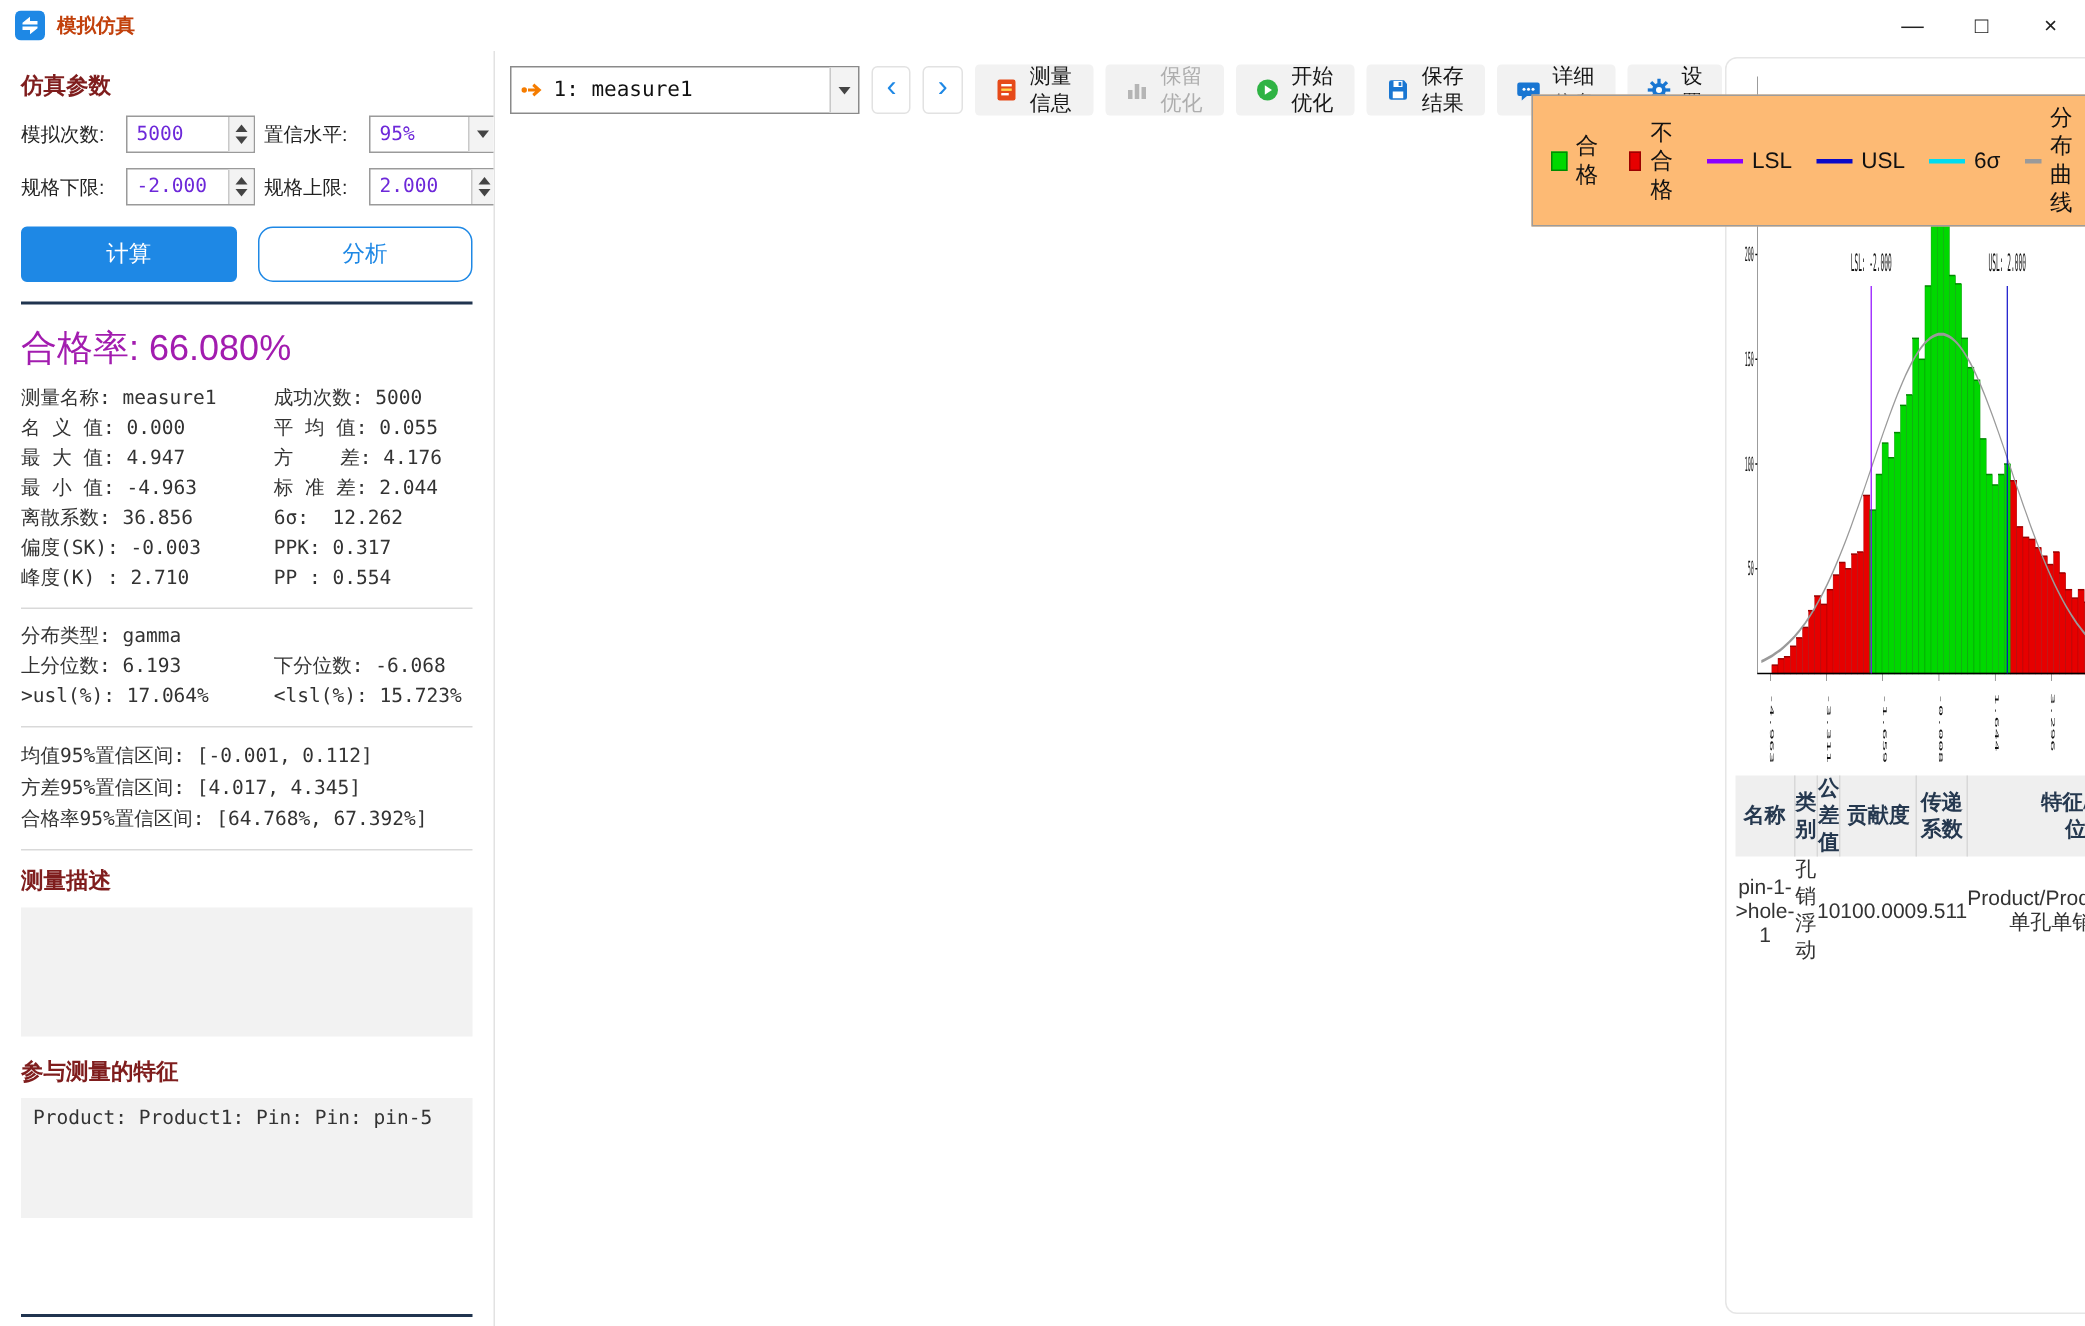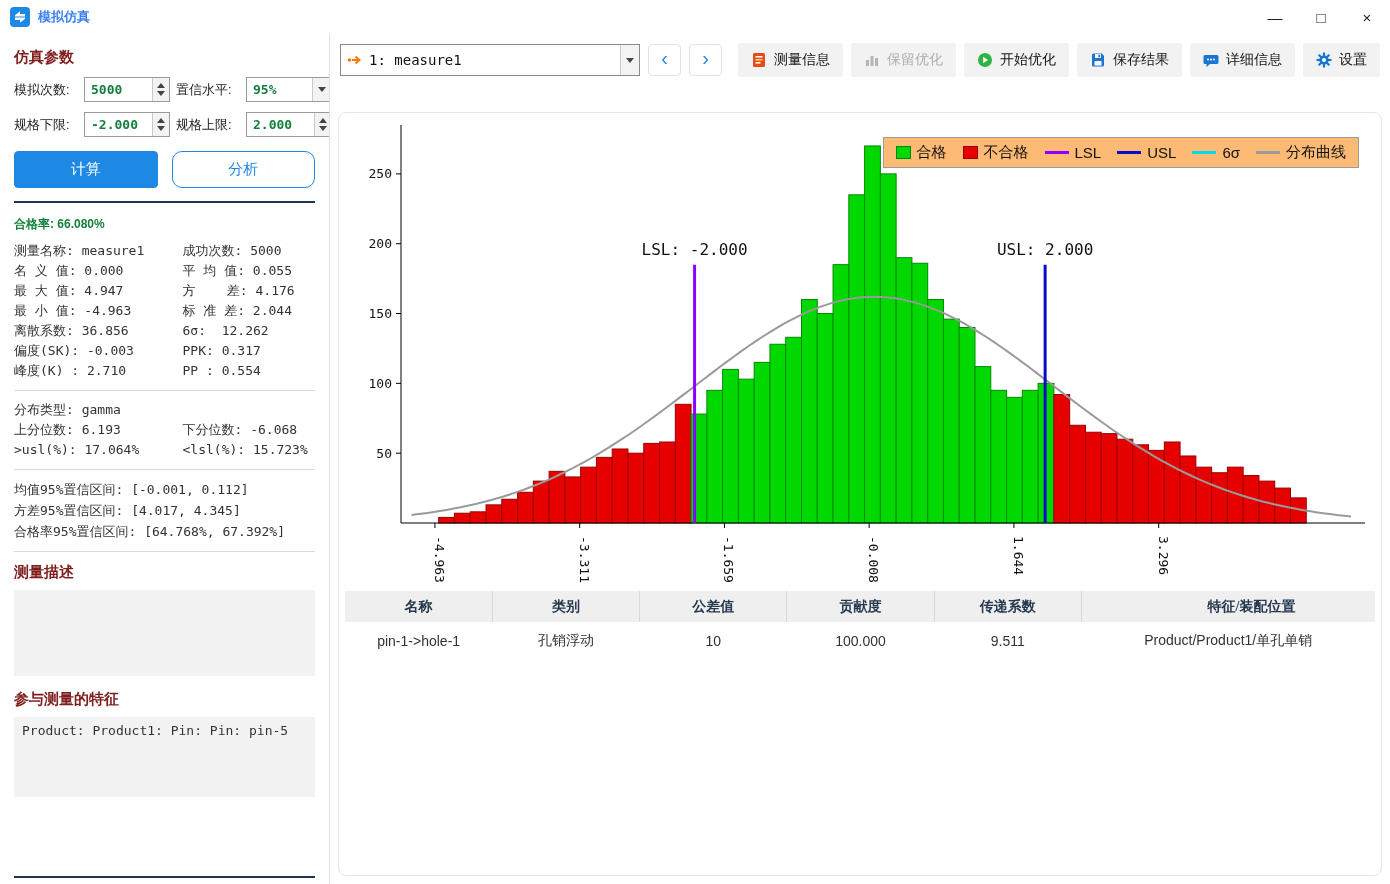--- a/index.html
+++ b/index.html
@@ -3,50 +3,50 @@
 <meta charset="utf-8">
 <style>
   * { margin:0; padding:0; box-sizing:border-box; }
   html,body { background:#e9e9e9; }
   body { font-family:"Liberation Sans","DejaVu Sans",sans-serif; }
 
   .window { width:1390px; height:884px; background:#fff; display:flex; flex-direction:column; overflow:hidden; position:relative; }
 
   
   .titlebar { height:34px; flex:0 0 34px; display:flex; align-items:center; padding-left:10px; background:#fff; }
-  .tb-title { font-size:13px; font-weight:700; color:#3b82f6; margin-left:8px; }
+  .tb-title { font-size:13px; font-weight:700; color:#c2410c; margin-left:8px; }
   .tb-spacer { flex:1; }
   .tb-btn { width:46px; height:34px; display:flex; align-items:center; justify-content:center; font-size:15px; color:#222; cursor:pointer; }
 
   
   .content { flex:1; display:flex; min-height:0; }
   .sidebar { width:330px; flex:0 0 330px; border-right:1px solid #e2e2e2; padding:12px 14px 6px; display:flex; flex-direction:column; overflow:hidden; }
-  .main { flex:1; display:flex; flex-direction:column; min-width:0; padding:4px 8px 8px;gap:30px; }
+  .main { flex:1; display:flex; flex-direction:row; min-width:0; padding:4px 8px 8px; }
 
   
   .side-title { font-size:15px; font-weight:700; color:#7f1d1d; margin:2px 0 10px; }
   .field-grid { display:grid; grid-template-columns:64px 86px 64px 86px; column-gap:6px; row-gap:10px; align-items:center; }
   .field-label { font-size:13px; color:#222; white-space:nowrap; }
   .spin { height:25px; border:1px solid #9a9a9a; background:#fff; display:flex; align-items:stretch; }
-  .spin-val { flex:1; display:flex; align-items:center; padding-left:6px; font-size:13px; font-family:"DejaVu Sans Mono","Liberation Mono",monospace; color:#15803d;font-weight:bold; }
+  .spin-val { flex:1; display:flex; align-items:center; padding-left:6px; font-size:13px; font-family:"DejaVu Sans Mono","Liberation Mono",monospace; color:#6d28d9; }
   .spin-btns { width:17px; border-left:1px solid #c9c9c9; background:#f3f3f3; display:flex; flex-direction:column; align-items:center; justify-content:center; gap:3px; cursor:pointer; }
   .combo-btn { width:19px; border-left:1px solid #c9c9c9; background:#f3f3f3; display:flex; align-items:center; justify-content:center; cursor:pointer; }
   i.up { width:0; height:0; border-left:4px solid transparent; border-right:4px solid transparent; border-bottom:5px solid #444; }
   i.dn { width:0; height:0; border-left:4px solid transparent; border-right:4px solid transparent; border-top:5px solid #444; }
 
   .btn-row { display:flex; gap:14px; margin-top:14px; }
   .btn { flex:1; height:37px; font-size:15px; border-radius:4px; cursor:pointer; border:1px solid #1e88e5; font-family:inherit; }
   .btn-primary { background:#1e88e5; color:#fff; }
   .btn-outline { background:#fff; color:#1e88e5;border-radius:10px; }
 
   .div-navy { border-top:2px solid #20344f; margin:13px 0 11px; }
   .div-navy-bottom { border-top:2px solid #20344f; margin-top:auto; }
   .div-gray { border-top:1px solid #d9d9d9; margin:9px 0; }
 
-  .pass-rate { font-size:12px; font-weight:700; color:#15803d; margin:2px 0 8px; }
+  .pass-rate { font-size:24px; font-weight:400; color:#a21caf; margin:2px 0 8px; }
   .stat-grid { display:grid; grid-template-columns:56% 44%; }
   .stat-cell { font-size:13px; line-height:20px; color:#333; white-space:pre; font-family:"DejaVu Sans Mono","Liberation Mono",monospace; }
   .stat-full { font-size:13px; line-height:20px; color:#333; white-space:pre; font-family:"DejaVu Sans Mono","Liberation Mono",monospace; }
   .ci-line { font-size:13px; line-height:21px; color:#333; white-space:pre; font-family:"DejaVu Sans Mono","Liberation Mono",monospace; }
 
   .desc-box { background:#f2f2f2; height:86px; margin-bottom:12px; padding:6px 8px; font-size:13px; color:#333; }
   .feat-box { background:#f2f2f2; height:80px; margin-bottom:10px; padding:6px 8px; font-size:13px; color:#333; font-family:"DejaVu Sans Mono","Liberation Mono",monospace; }
 
   
   .toolbar { height:44px; flex:0 0 44px; display:flex; align-items:center; gap:8px; padding:0 2px; }

